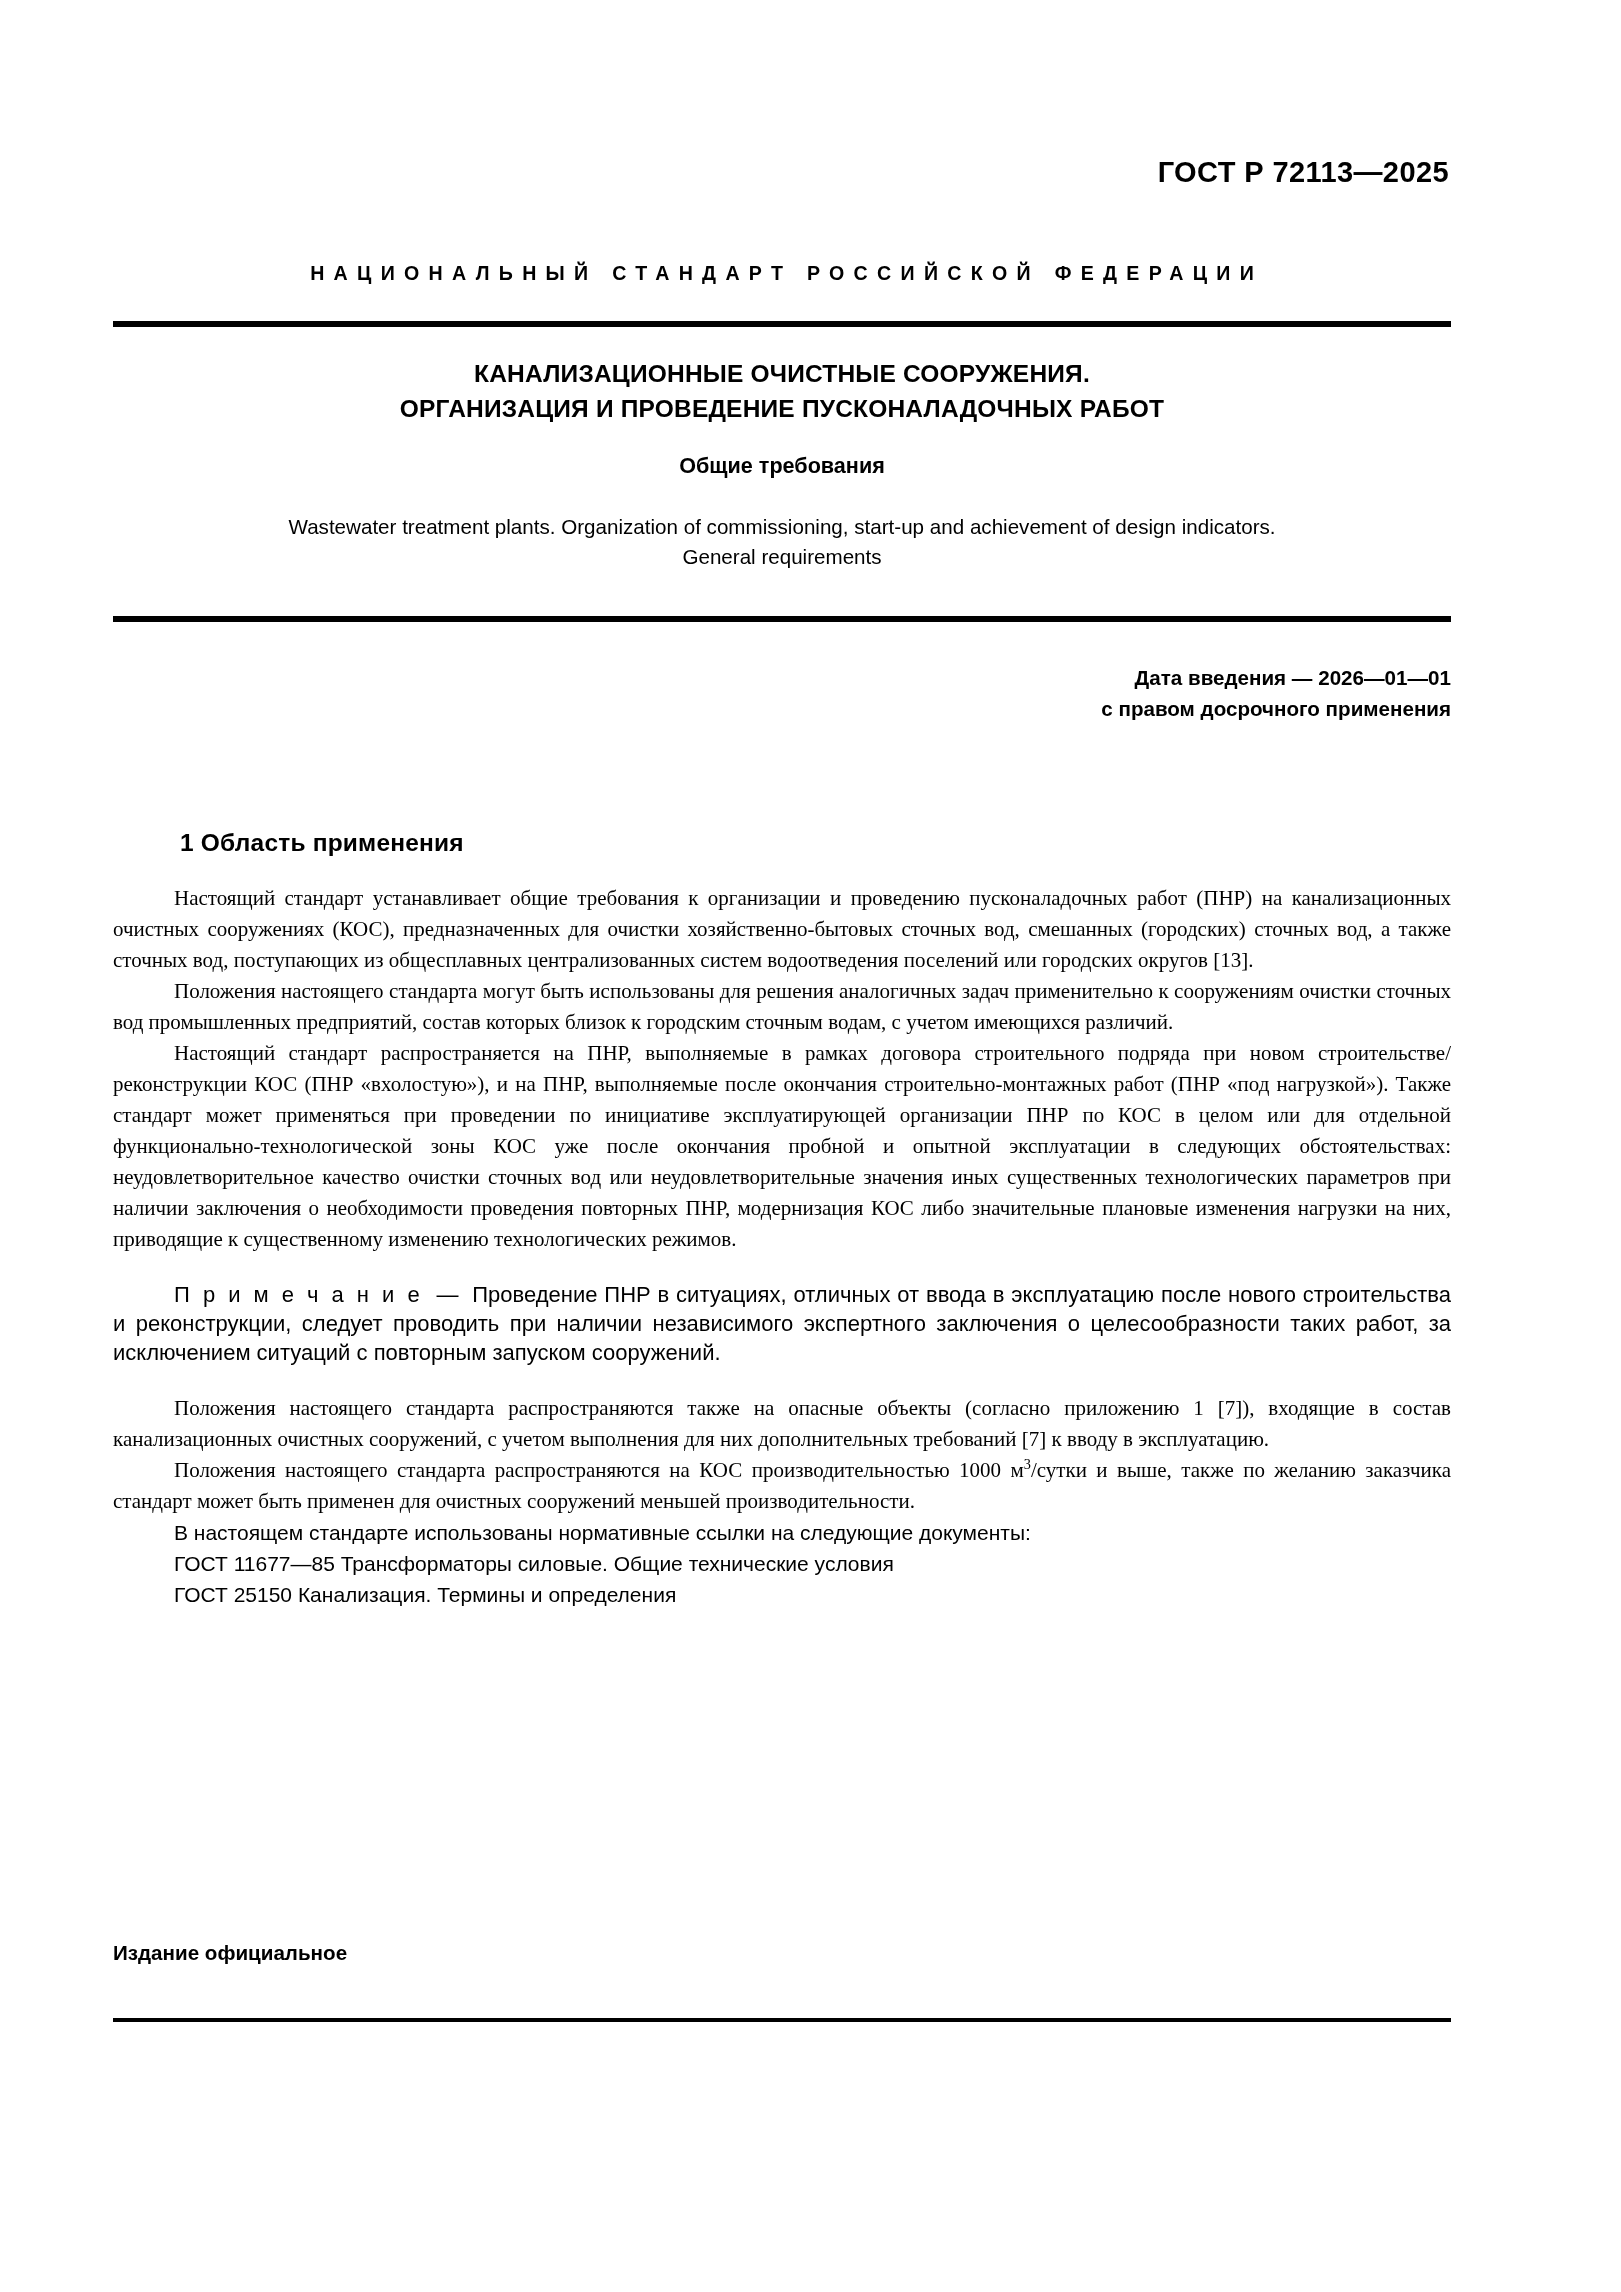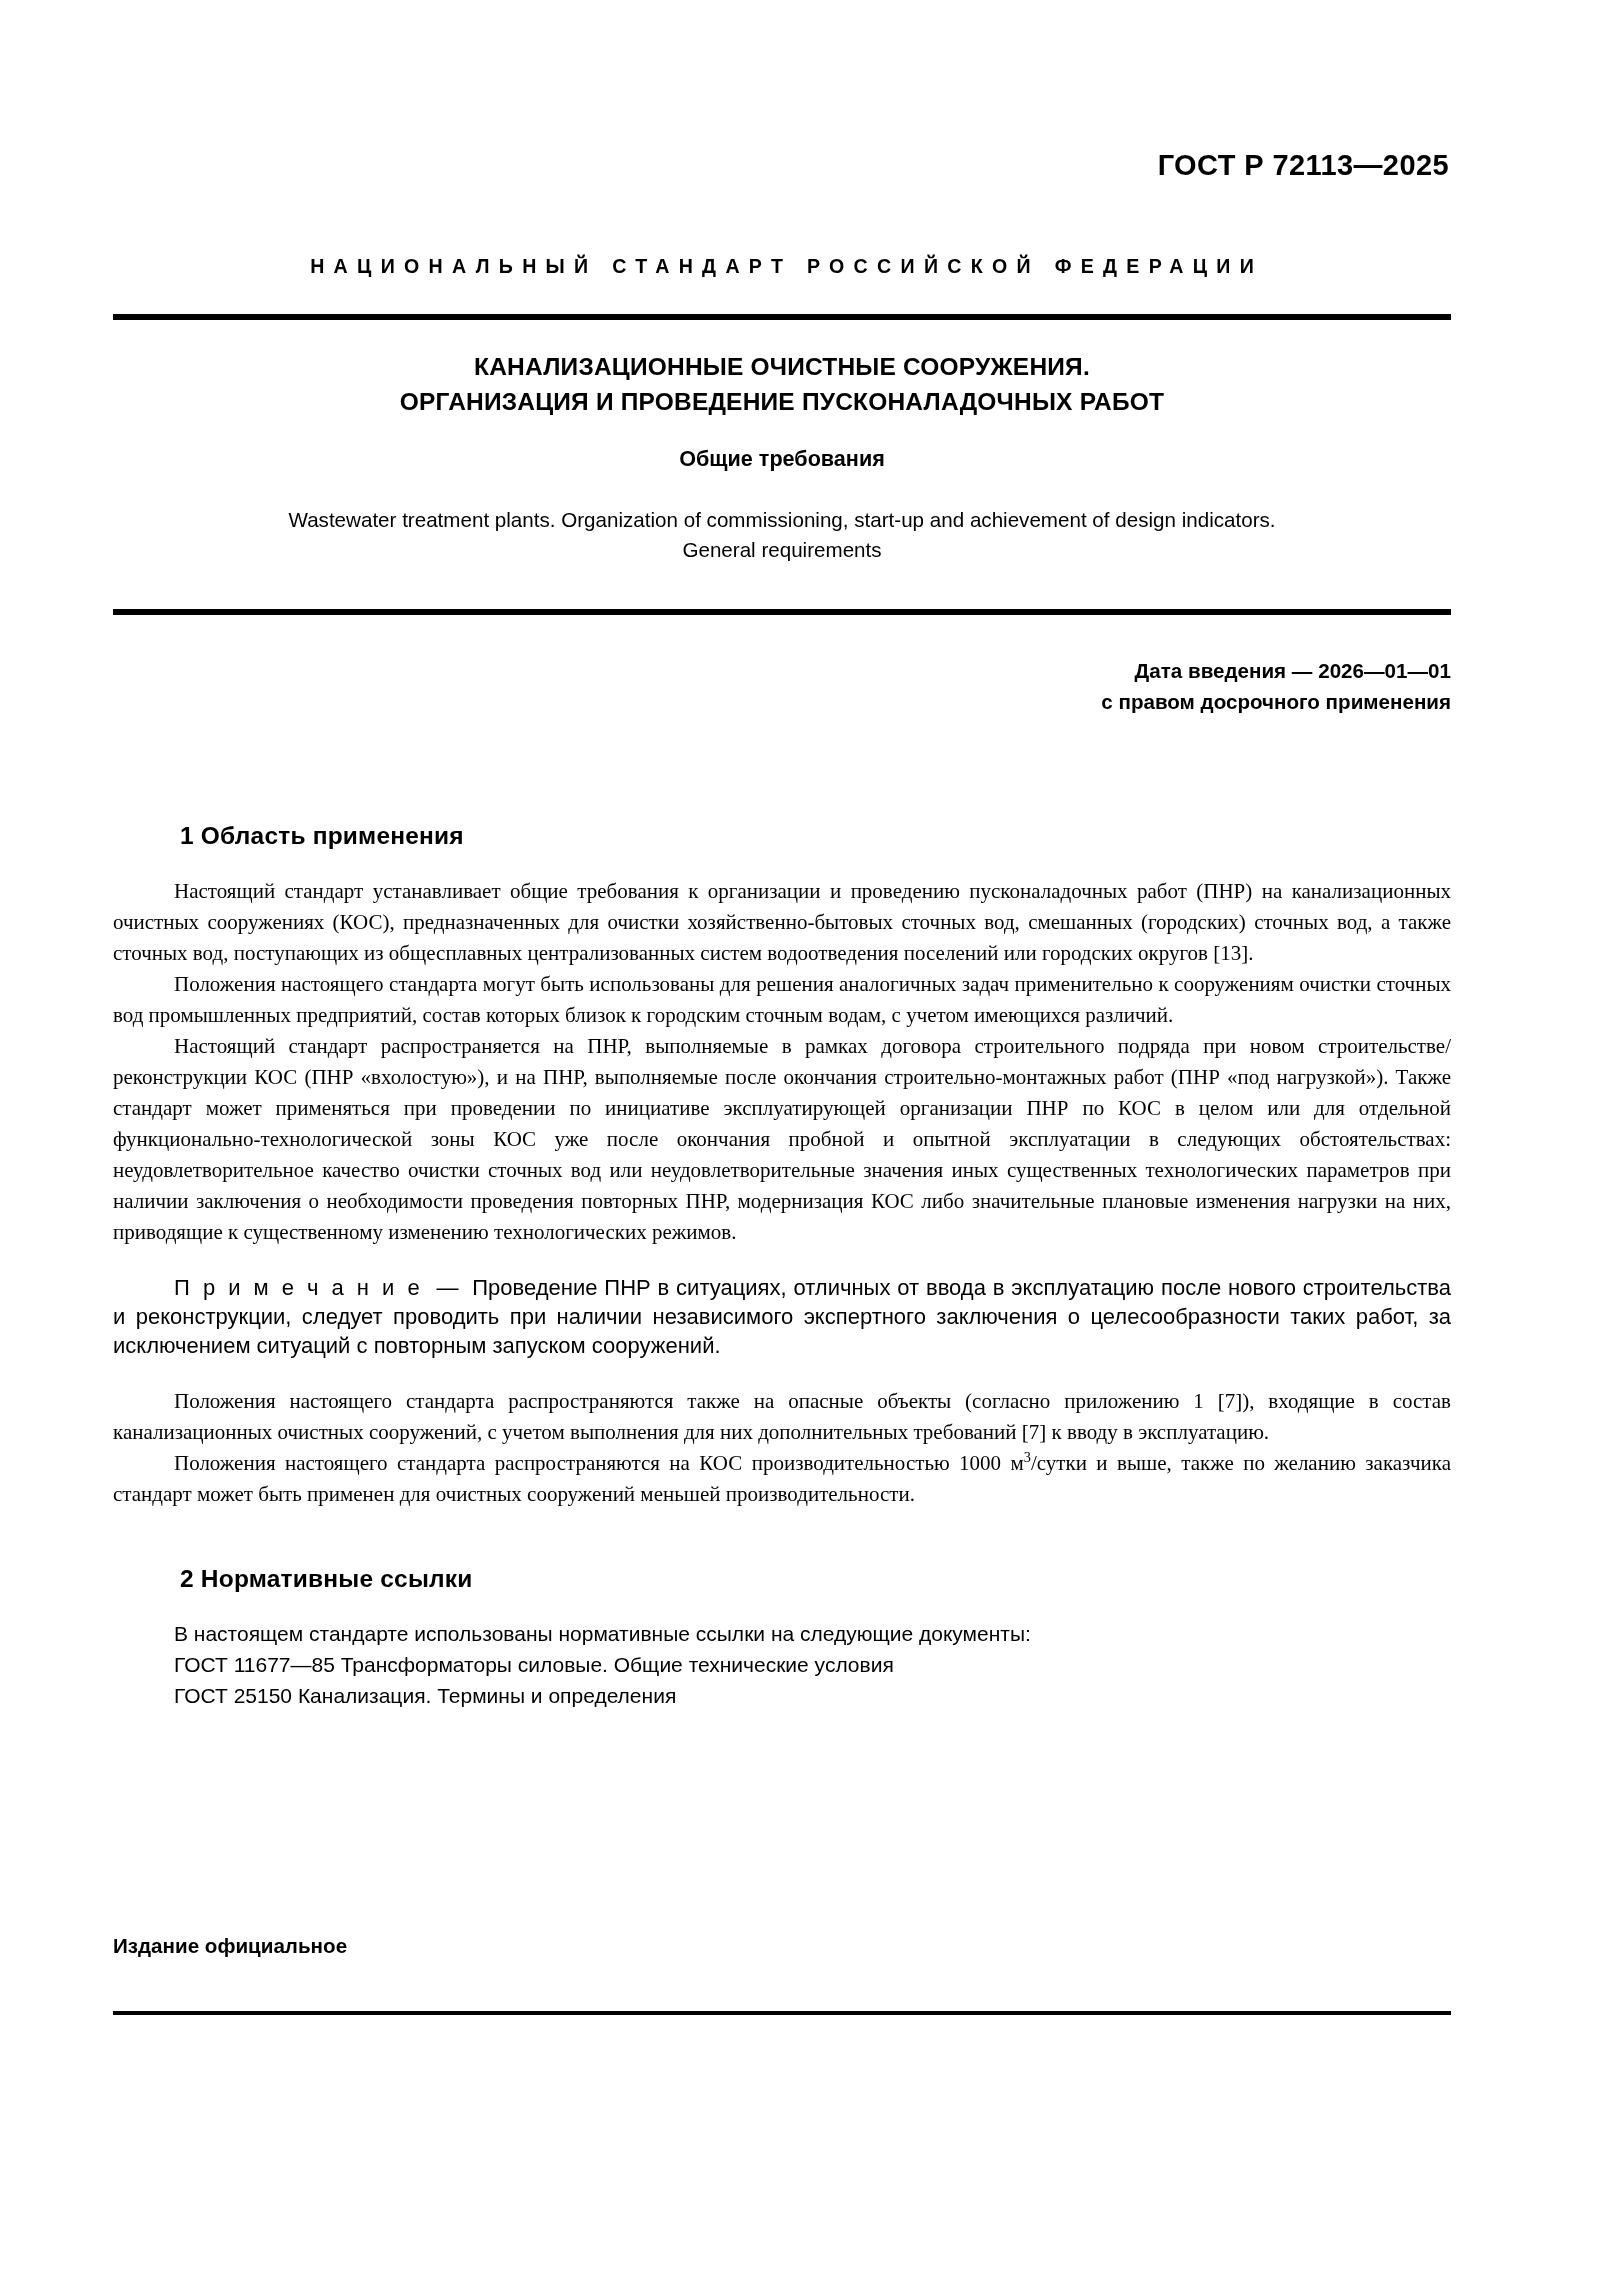--- a/index.html
+++ b/index.html
@@ -9,21 +9,21 @@
     background: #ffffff;
   }
   body {
     font-family: "Liberation Sans", sans-serif;
     color: #000000;
   }
   .page {
     position: relative;
     width: 1621px;
     height: 2068px;
-    margin: 8px auto;
+    margin: 15px auto;
     background: #ffffff;
     box-sizing: border-box;
     overflow: hidden;
   }
 
   
   .doc-number {
     position: absolute;
     top: 141px;
     right: 172px;
@@ -205,21 +205,20 @@
     <p class="note">
       <span class="note-label">П р и м е ч а н и е</span><span>&nbsp; </span><span>—</span><span>&nbsp; </span><span>Проведение ПНР в ситуациях, отличных от ввода в эксплуатацию после нового строительства и реконструкции, следует проводить при наличии независимого экспертного заключения о целесообразности таких работ, за исключением ситуаций с повторным запуском сооружений.</span>
     </p>
 
     <p class="para">Положения настоящего стандарта распространяются также на опасные объекты (согласно приложению 1 [7]), входящие в состав канализационных очистных сооружений, с учетом выполнения для них дополнительных требований [7] к вводу в эксплуатацию.</p>
 
     <p class="para">
       <span>Положения настоящего стандарта распространяются на КОС производительностью 1000 м</span><sup class="sup">3</sup><span>/сутки и выше, также по желанию заказчика стандарт может быть применен для очистных сооружений меньшей производительности.</span>
     </p>
 
-    <h2 class="section-heading second">2 Нормативные ссылки</h2>
 
     <p class="ref-line">В настоящем стандарте использованы нормативные ссылки на следующие документы:</p>
 
     <p class="ref-line">ГОСТ 11677—85 Трансформаторы силовые. Общие технические условия</p>
 
     <p class="ref-line">ГОСТ 25150 Канализация. Термины и определения</p>
 
   </div>
 
   <div class="rule rule-bot"></div>

